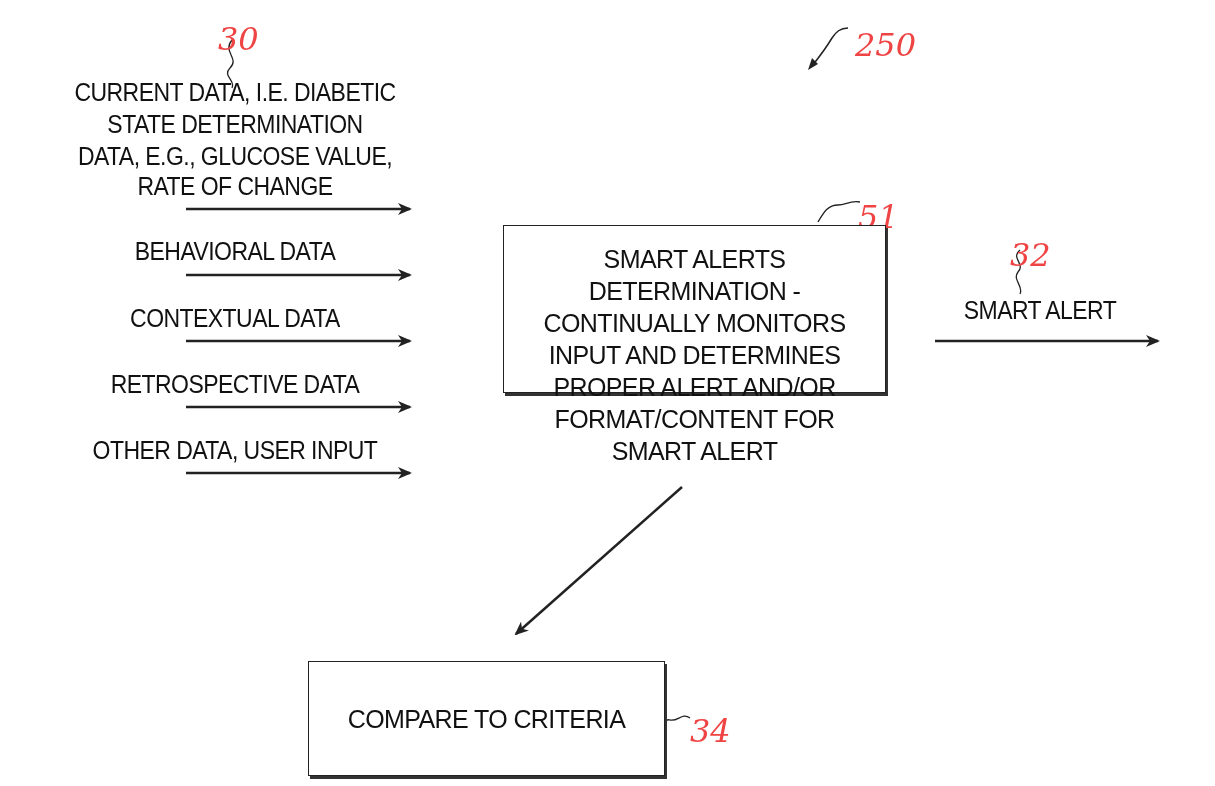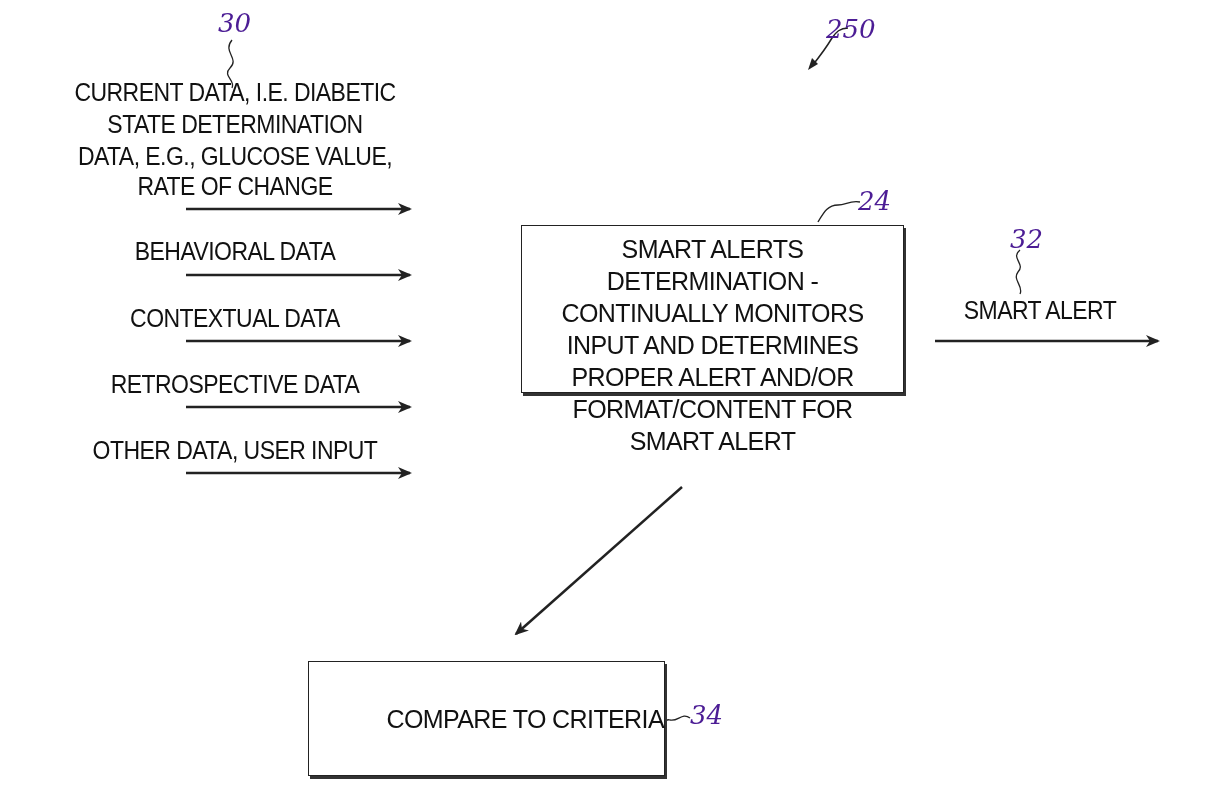--- a/index.html
+++ b/index.html
@@ -1,21 +1,21 @@
 <!DOCTYPE html>
 <html><head>
 <meta charset="utf-8">
 <style>
   html, body { margin: 0; padding: 0; background: #ffffff; }
   body { width: 1215px; height: 786px; position: relative; overflow: hidden;
          font-family: "Liberation Sans", sans-serif; color: #111; }
   .txt { position: absolute; font-size: 25px; line-height: 32px; text-align: center;
          letter-spacing: -0.6px; white-space: nowrap; transform: scaleX(0.92); transform-origin: center; }
   .ref { position: absolute; font-family: "DejaVu Serif", serif; font-style: italic;
-         font-size: 26px; color: #4c1d95; white-space: nowrap; }
+         font-size: 32px; color: #ef4444; white-space: nowrap; margin-top: 12px; }
   .box { position: absolute; background: #fff; border: 1.5px solid #222;
          box-shadow: 2px 3px 0 #333; box-sizing: border-box; }
   .box .txt { position: static; display: block; transform: none; }
   svg.overlay { position: absolute; left: 0; top: 0; }
 </style>
 </head>
 <body>
 
 <svg class="overlay" width="1215" height="786">
   <defs>
@@ -35,45 +35,45 @@
   <line x1="682" y1="487" x2="516" y2="634" stroke="#222" stroke-width="2.5" marker-end="url(#ah)"></line>
 
   <path d="M232,40 C222,52 240,58 230,68 C222,76 236,80 232,88" fill="none" stroke="#222" stroke-width="1.3"></path>
   <path d="M860,202 C850,200 846,205 838,205 C828,205 824,212 818,222" fill="none" stroke="#222" stroke-width="1.3"></path>
   <path d="M1020,250 C1010,258 1026,264 1018,272 C1012,280 1024,286 1020,294" fill="none" stroke="#222" stroke-width="1.3"></path>
   <path d="M690,718 C682,712 678,722 670,720 C664,718 662,728 664,738" fill="none" stroke="#222" stroke-width="1.3"></path>
   <path d="M848,28 C840,28 836,32 832,38 C826,48 820,56 812,66" fill="none" stroke="#222" stroke-width="1.5"></path>
   <path d="M808,70 L812,58 L818,64 Z" fill="#222"></path>
 </svg>
 
-<div class="ref" style="left:826px; top:14px;">250</div>
+<div class="ref" style="left:855px; top:14px;">250</div>
 
 <div class="ref" style="left:218px; top:8px;">30</div>
 
 <div>
   <div class="txt" style="left:40px; width:390px; top:76px;">CURRENT DATA, I.E. DIABETIC</div>
   <div class="txt" style="left:40px; width:390px; top:108px;">STATE DETERMINATION</div>
   <div class="txt" style="left:40px; width:390px; top:140px;">DATA, E.G., GLUCOSE VALUE,</div>
   <div class="txt" style="left:40px; width:390px; top:170px;">RATE OF CHANGE</div>
 </div>
 <div class="txt" style="left:90px; width:290px; top:235px;">BEHAVIORAL DATA</div>
 <div class="txt" style="left:90px; width:290px; top:302px;">CONTEXTUAL DATA</div>
 <div class="txt" style="left:80px; width:310px; top:368px;">RETROSPECTIVE DATA</div>
 <div class="txt" style="left:60px; width:350px; top:434px;">OTHER DATA, USER INPUT</div>
 
-<div class="ref" style="left:858px; top:186px;">24</div>
-<div class="box" style="left:521px; top:225px; width:383px; height:168px; padding-top:7px;">
+<div class="ref" style="left:858px; top:186px;">51</div>
+<div class="box" style="left:503px; top:225px; width:383px; height:168px; padding-top:17px;">
   <span class="txt">SMART ALERTS</span>
   <span class="txt">DETERMINATION -</span>
   <span class="txt">CONTINUALLY MONITORS</span>
   <span class="txt">INPUT AND DETERMINES</span>
   <span class="txt">PROPER ALERT AND/OR</span>
   <span class="txt">FORMAT/CONTENT FOR</span>
   <span class="txt">SMART ALERT</span>
 </div>
 
 <div class="ref" style="left:1010px; top:224px;">32</div>
 <div class="txt" style="left:940px; width:200px; top:294px;">SMART ALERT</div>
 
-<div class="box" style="left:308px; top:661px; width:357px; height:115px; display:flex; align-items:center; justify-content:flex-end;">
+<div class="box" style="left:308px; top:661px; width:357px; height:115px; display:flex; align-items:center; justify-content:center;">
   <span class="txt">COMPARE TO CRITERIA</span>
 </div>
 <div class="ref" style="left:690px; top:700px;">34</div>
 
 </body></html>

